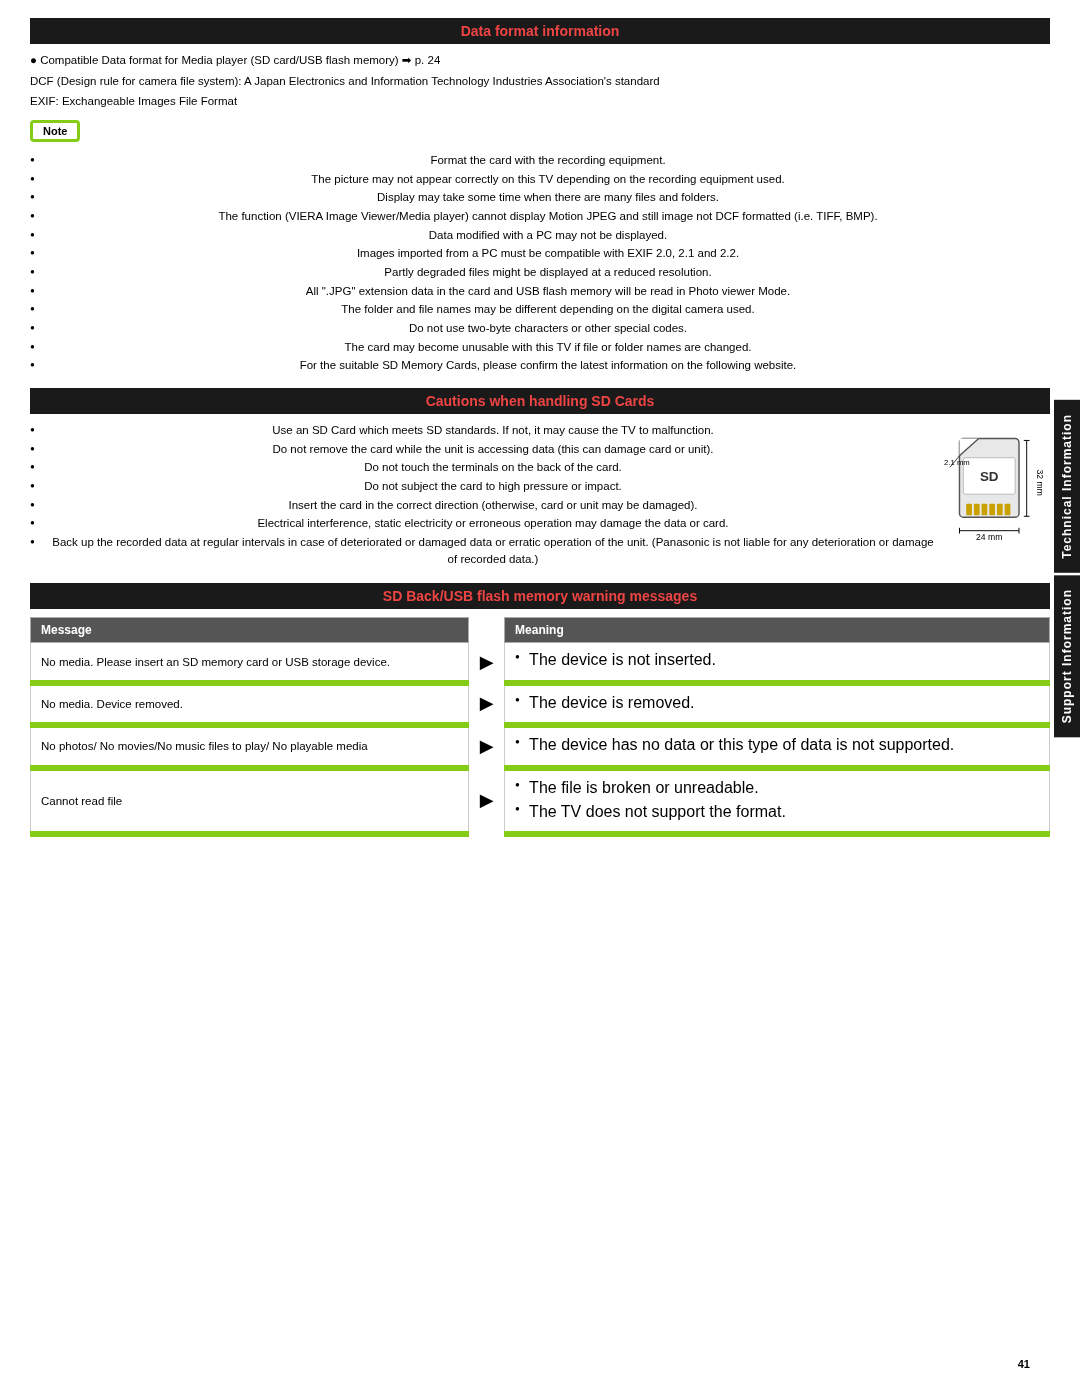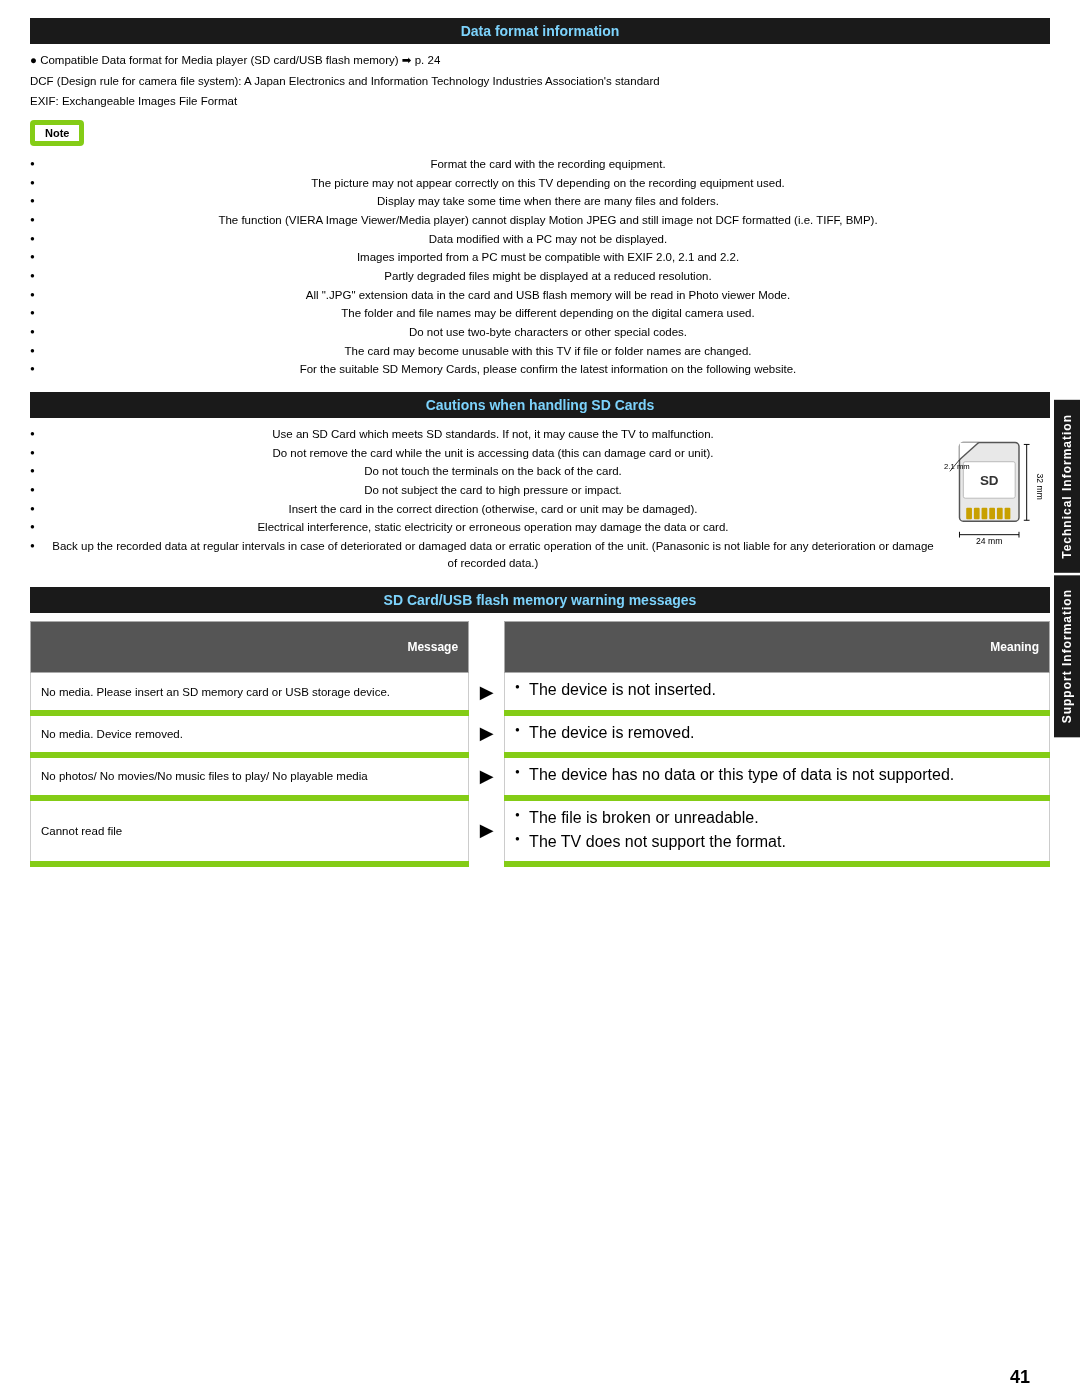--- a/index.html
+++ b/index.html
@@ -9,30 +9,30 @@
       font-size: 11.5px;
       color: #000;
       width: 1080px;
       min-height: 1388px;
       position: relative;
       padding: 18px 30px 18px 30px;
     }
 
     .section-header {
       background: #1a1a1a;
-      color: #7dd3fc;
+      color: #ef4444;
       text-align: center;
       font-size: 14px;
       font-weight: bold;
       padding: 5px 10px;
       margin-bottom: 8px;
     }
 
     .note-box {
-      border: 5px solid #84cc16;
+      border: 3px solid #84cc16;
       border-radius: 4px;
       display: inline-block;
       padding: 2px 10px;
       font-size: 11px;
       font-weight: bold;
       margin-bottom: 6px;
     }
 
     .bullet-list {
       list-style: none;
@@ -83,22 +83,22 @@
     .warning-table {
       width: 100%;
       border-collapse: collapse;
       margin-top: 4px;
     }
     .warning-table th {
       background: #555;
       color: #fff;
       font-weight: bold;
       font-size: 12px;
-      padding: 18px 10px;
-      text-align: right;
+      padding: 5px 10px;
+      text-align: left;
       border: 1px solid #aaa;
     }
     .warning-table td {
       border: 1px solid #ccc;
       padding: 6px 10px;
       vertical-align: middle;
       font-size: 11.5px;
       line-height: 1.4;
     }
     .warning-table .arrow-cell {
@@ -132,23 +132,23 @@
       letter-spacing: 1px;
       white-space: nowrap;
     }
     .side-tab + .side-tab {
       margin-top: 2px;
     }
 
     
     .page-number {
       position: absolute;
-      bottom: 0;
+      bottom: 18px;
       right: 50px;
-      font-size: 18px;
+      font-size: 11px;
       font-weight: bold;
     }
 
     .warning-messages-section {
       margin-top: 10px;
     }
 
     .meaning-bullets li::before {
       content: "●";
       position: absolute;
@@ -247,21 +247,21 @@
         <line x1="18" y1="108" x2="80" y2="108" stroke="#000" stroke-width="1"></line>
         <line x1="18" y1="105" x2="18" y2="111" stroke="#000" stroke-width="1"></line>
         <line x1="80" y1="105" x2="80" y2="111" stroke="#000" stroke-width="1"></line>
         <text x="49" y="118" text-anchor="middle" font-size="9" fill="#000" font-family="Arial">24 mm</text>
       </svg>
     </div>
   </div>
 </div>
 
 <div class="warning-messages-section">
-  <div class="section-header">SD Card/USB flash memory warning messages</div>
+  <div class="section-header">SD Back/USB flash memory warning messages</div>
 
   <table class="warning-table">
     <thead>
       <tr>
         <th>Message</th>
         <th style="width:36px; background:#fff; border:none;"></th>
         <th>Meaning</th>
       </tr>
     </thead>
     <tbody>

